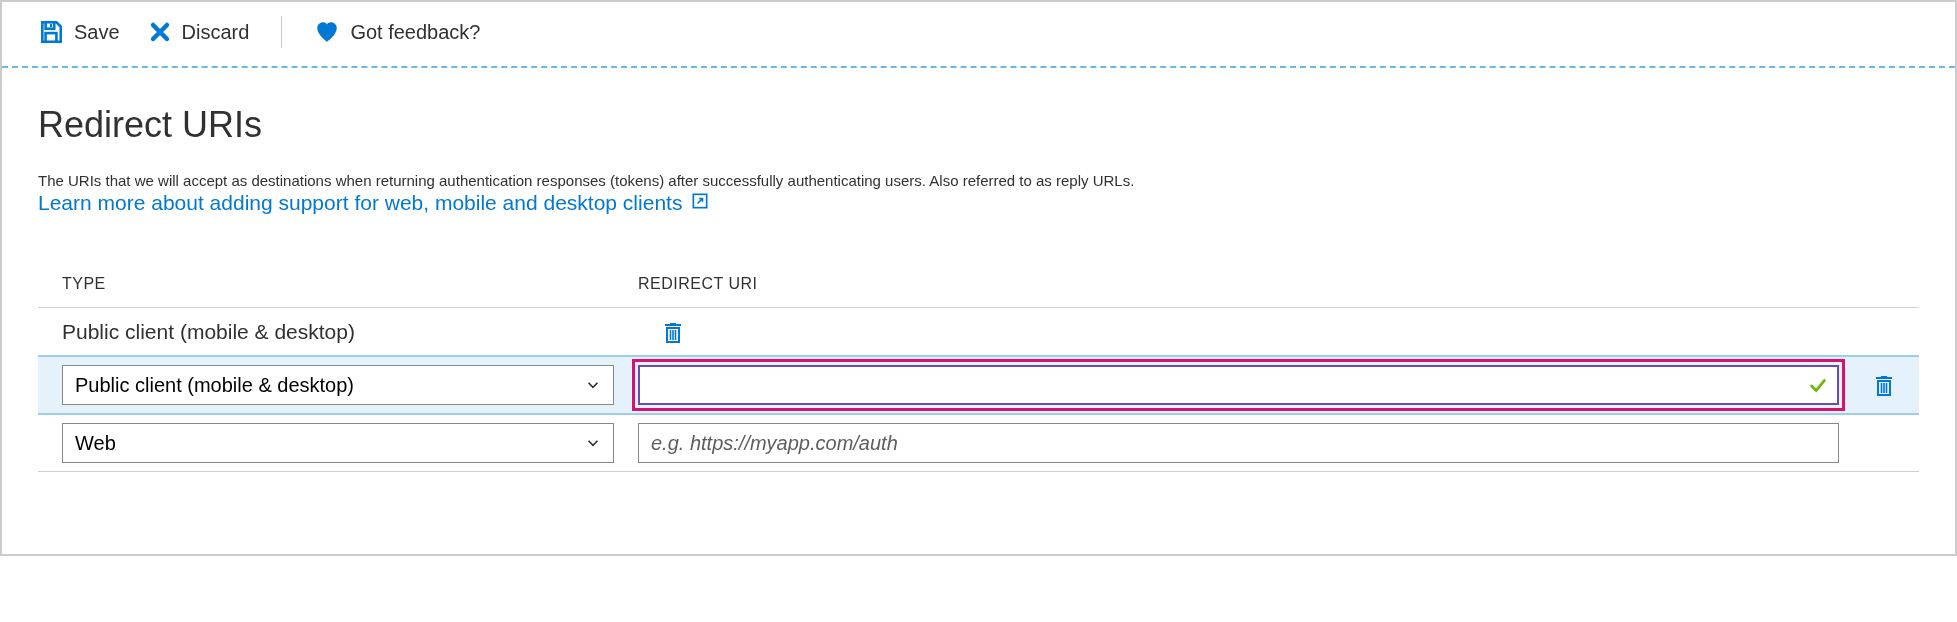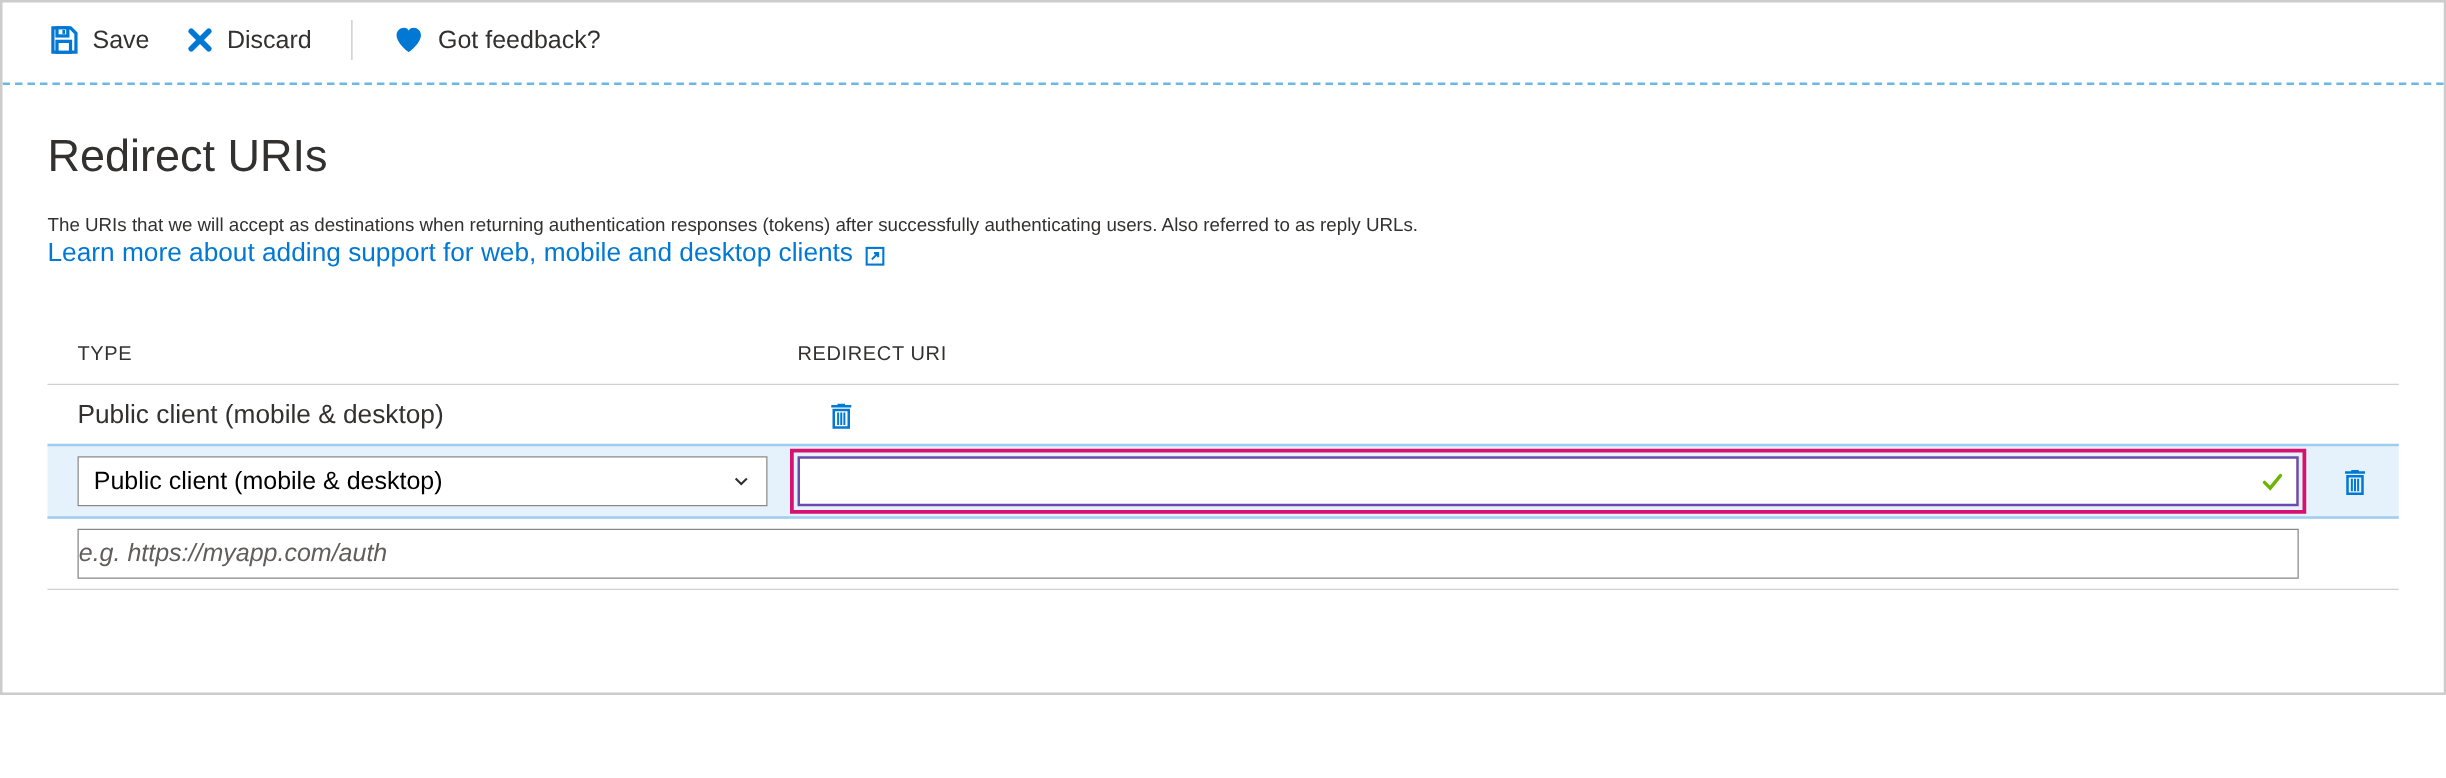--- a/index.html
+++ b/index.html
@@ -51,21 +51,21 @@
     font-size: 15px;
     color: #323130;
     margin: 0;
     line-height: 1.4;
   }
   a.learn-link {
     color: #0078d4;
     text-decoration: none;
     font-size: 21px;
     display: inline-flex;
-    align-items: flex-end;
+    align-items: flex-start;
     gap: 8px;
   }
   .ext-icon { color:#0078d4; display:inline-flex; }
 
   .uri-table {
     margin-top: 48px;
   }
   .thead {
     display: flex;
     padding: 12px 0 14px 24px;
@@ -121,21 +121,21 @@
   .uri-input-wrap {
     position: relative;
     flex: 1;
     margin-right: 10px;
     height: 40px;
   }
   .uri-input {
     width: 100%; height: 100%;
     font-size: 20px;
     font-family: inherit;
-    padding: 4px 44px 4px 0;
+    padding: 4px 44px 4px 12px;
     border: 1px solid #8a8886;
     background: #fff;
   }
   .uri-input::placeholder { font-style: italic; color: #605e5c; }
 
   .uri-input-focus-ring {
     position: absolute;
     inset: -6px;
     border: 3px solid #d5126f;
     pointer-events: none;
@@ -258,20 +258,32 @@
             <svg width="24" height="26" viewBox="0 0 24 24" fill="#0078d4">
               <path d="M9 3 H15 V4 H20 V6 H4 V4 H9 Z"></path>
               <path d="M6 8 H18 V22 H6 Z" fill="none" stroke="#0078d4" stroke-width="2"></path>
               <path d="M9.5 10 V20 M12 10 V20 M14.5 10 V20" stroke="#0078d4" stroke-width="1.6"></path>
             </svg>
           </span>
         </div>
       </div>
 
       <div class="row plain">
+        <div class="col-type">
+          <div class="select-wrap">
+            <select>
+              <option>Web</option>
+            </select>
+            <span class="chev">
+              <svg width="18" height="18" viewBox="0 0 24 24" fill="none" stroke="#323130" stroke-width="2.2">
+                <path d="M6 9 L12 15 L18 9"></path>
+              </svg>
+            </span>
+          </div>
+        </div>
         <div class="col-uri" style="display:flex;">
           <div class="uri-input-wrap">
             <input class="uri-input" type="text" value="" placeholder="e.g. https://myapp.com/auth" style="">
           </div>
         </div>
         <div class="col-act"></div>
       </div>
 
       <div class="row-sep"></div>
     </div>

